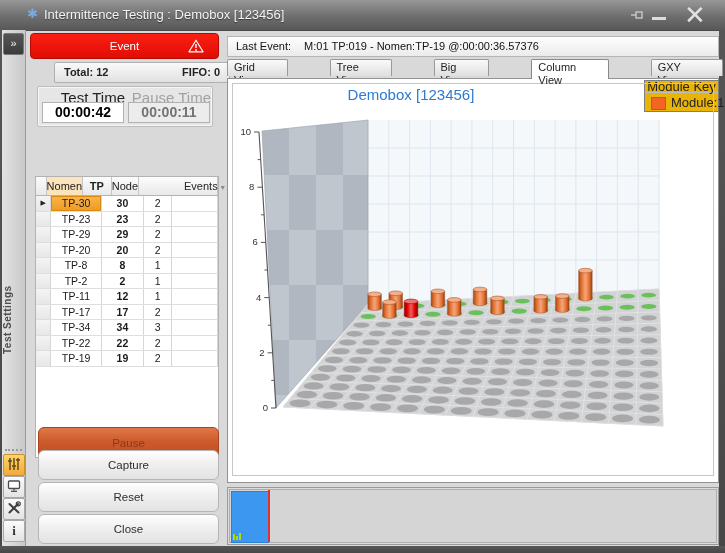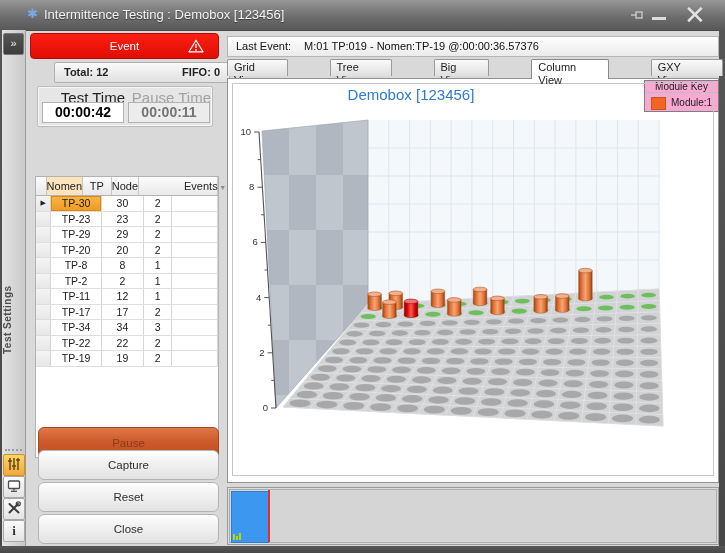--- a/index.html
+++ b/index.html
@@ -40,38 +40,38 @@
   .timer-lbl{top:2px;width:86px;text-align:right;font-size:15px;}
   .timer-val{top:15px;height:19px;width:80px;border:1px solid #b2b2b2;font-size:14px;font-weight:bold;text-align:center;line-height:19px;}
 
   
   #tp-table{left:35px;top:128px;width:182px;height:280px;background:#fff;border:1px solid #b2b2b2;font-size:10.5px;color:#1a1a1a;margin-top:48px;}
   .thead{display:flex;height:18px;border-bottom:1px solid #b3b3b3;background:linear-gradient(#fcfcfc,#e9e9e9);}
   .th{border-right:1px solid #c6c6c6;text-align:center;line-height:18px;font-size:11px;color:#222;}
   .th.tan{background:linear-gradient(#fdeccb,#f8deb​2);background:#fbe3bb;}
   .trow{display:flex;height:14.5px;border-bottom:1px solid #dedede;}
   .td{border-right:1px solid #d6d6d6;text-align:center;line-height:14.5px;overflow:hidden;}
-  .c0{width:16px;}.c1{width:55px;}.c2{width:46px;}.c3{width:30px;}.c4{width:33px;flex:1;padding-left:45px;}
+  .c0{width:16px;}.c1{width:55px;}.c2{width:46px;font-weight:bold;}.c3{width:30px;}.c4{width:33px;flex:1;padding-left:45px;}
   .td.c0{background:linear-gradient(#f4f4f4,#e7e7e7);font-size:7px;color:#222;}
   .td.sel{background:linear-gradient(#f8b54e,#ef9a20);box-shadow:inset 0 0 0 1px #d98a12;}
   .sort-glyph{font-size:8px;color:#8a8a8a;margin-left:3px;}
 
   
   .act{left:38px;width:179px;height:28px;border-radius:6px;font-size:11.5px;text-align:center;}
   #btn-pause{top:415px;height:30px;background:linear-gradient(#de7848,#cd5a2b 45%,#bf4e22);border:1px solid #a8441d;color:#8a3a1c;line-height:30px;margin-top:12px;}
   .act.lite{background:linear-gradient(#ffffff,#f1f1f1 40%,#e3e3e3);border:1px solid #b5b5b5;color:#2e2e2e;line-height:28px;}
   #btn-capture{top:450px;}#btn-reset{top:482px;}#btn-close{top:514px;}
 
   
   #tabs{left:227px;top:59px;height:19px;display:flex;align-items:flex-start;font-size:11px;color:#222;gap:40px;}
   .tab{background:linear-gradient(#fafafa,#dfdfdf);border:1px solid #999;border-bottom:none;border-radius:2px 2px 0 0;padding:1px 6px 2px;height:13px;margin-right:2px;line-height:13px;}
   .tab.sel{background:#fff;height:16px;border-color:#8a8a8a;position:relative;z-index:3;}
   #chart-panel{left:227px;top:78px;width:490px;height:403px;background:#fff;border:1px solid #929292;}
   #chart-title{left:33px;top:7px;width:300px;text-align:center;font-size:15px;color:#2d7ad4;}
-  #legend{left:416px;top:1px;width:73px;height:30px;background:#f9a8d4;border:1px solid #7e7e7e;font-size:10px;color:#222;}
+  #legend{left:416px;top:1px;width:73px;height:30px;background:#eab308;border:1px solid #7e7e7e;font-size:13px;color:#222;}
   #legend .hd{text-align:center;border-bottom:1px solid #bdbdbd;height:11px;line-height:11px;}
   #legend .sw{position:absolute;left:6px;top:16px;width:13px;height:11px;border:1px solid #c9551c;}
   #legend .le{position:absolute;left:26px;top:16px;line-height:11px;}
 
   
   #timeline{left:227px;top:487px;width:490px;height:56px;background:#dcdcdc;border:1px solid #9a9a9a;}
   #tl-inner{left:1px;top:1px;width:486px;height:52px;border:1px solid #aeaeae;background:#d5d5d5;}
   #tl-progress{left:1px;top:1px;width:36px;height:50px;border:1px solid #2d7fd0;}
   #tl-cursor{left:38px;top:0px;width:2px;height:52px;}
   .tl-bar{bottom:2px;width:2px;}

